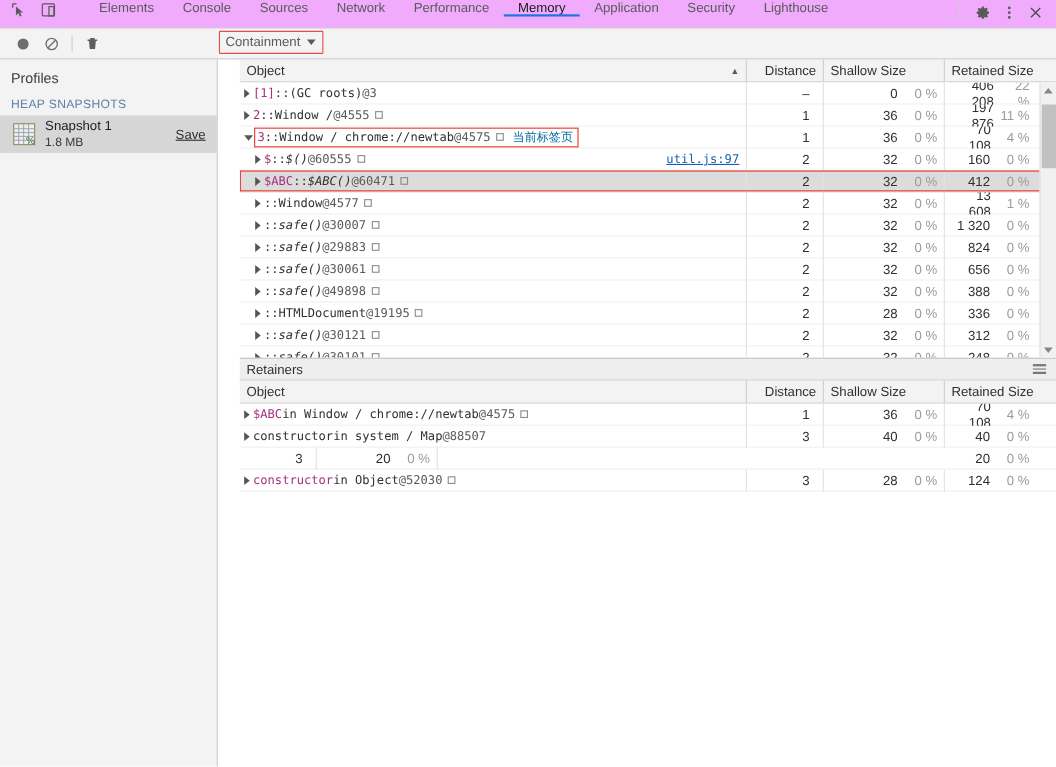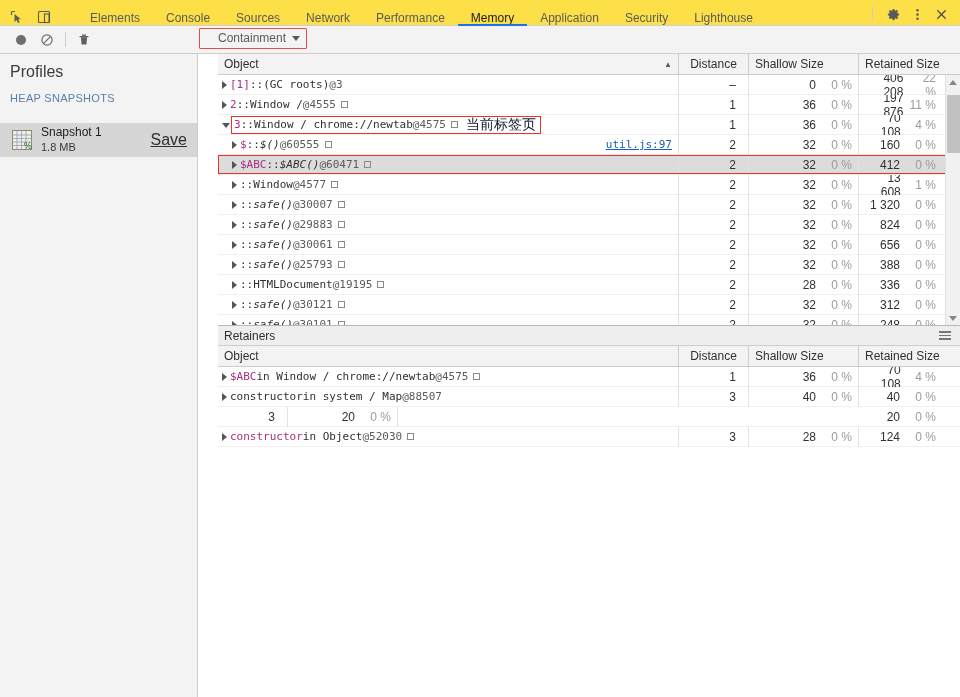--- a/index.html
+++ b/index.html
@@ -11,23 +11,23 @@
     font-family: "Liberation Sans", sans-serif;
     font-size: 12px;
     color: #303030;
     -webkit-font-smoothing: antialiased;
   }
   .app { width: 960px; height: 697px; display: flex; flex-direction: column; position: relative; }
 
   
   .tabbar {
     height: 26px; min-height: 26px;
-    background: #fde047;
+    background: #f0abfc;
     border-bottom: 1px solid #cdcdcd;
-    display: flex; align-items: flex-end;
+    display: flex; align-items: flex-start;
     position: relative;
   }
   .tb-icons { display: flex; align-items: center; padding: 0 6px 0 8px; gap: 10px; }
   .tb-icon { width: 17px; height: 17px; display: flex; align-items: center; justify-content: center; cursor: pointer; }
   .tb-sep { width: 1px; background: #cdcdcd; margin: 5px 6px 5px 2px; }
   .tabs { display: flex; align-items: stretch; }
   .tab {
     display: flex; align-items: center;
     padding: 0 13px;
     font-size: 12px; color: #5a5a5a;
@@ -49,73 +49,73 @@
     background: #f3f3f3;
     border-bottom: 1px solid #cdcdcd;
     display: flex; align-items: center;
     position: relative;
   }
   .t2-icons { display: flex; align-items: center; gap: 0px; padding-left: 8px; }
   .t2-btn { width: 26px; height: 24px; display: flex; align-items: center; justify-content: center; cursor: pointer; }
   .t2-sep { width: 1px; height: 15px; background: #cdcdcd; margin: 0 5px; }
   .containment-wrap {
     position: absolute; left: 199px; top: 2px;
-    border: 1px solid #e64c4c; padding: 2px 4px 3px 16px; border-radius: 1px;
+    border: 1px solid #e64c4c; padding: 2px 4px 3px 3px; border-radius: 1px;
   }
   .containment {
     display: flex; align-items: center; gap: 6px;
     font-size: 12px; color: #5a5a5a; cursor: pointer; background: transparent;
     border: none; padding: 0 2px; font-family: inherit;
   }
   .caret-d { width: 0; height: 0; border-left: 4px solid transparent; border-right: 4px solid transparent; border-top: 5px solid #5a5a5a; }
 
   
   .body { flex: 1; display: flex; min-height: 0; }
 
   
   .sidebar {
     width: 198px; min-width: 198px;
     background: #f3f3f3;
     border-right: 1px solid #cdcdcd;
     display: flex; flex-direction: column;
     padding-top: 0;
   }
-  .side-title { font-size: 16px; color: #3c3c3c; padding: 9px 0 6px 10px; }
-  .side-section { font-size: 11px; color: #5a7fa8; letter-spacing: .3px; padding: 5px 0 19px 10px; }
+  .side-title { font-size: 13px; color: #3c3c3c; padding: 9px 0 6px 10px; }
+  .side-section { font-size: 11px; color: #5a7fa8; letter-spacing: .3px; padding: 5px 0 4px 10px; }
   .snapshot-item {
     display: flex; align-items: center; gap: 7px;
     background: #d6d6d6; padding: 3px 6px 3px 10px;
     cursor: pointer; position: relative;
     height: 34px;
   }
   .snap-icon { width: 24px; height: 24px; flex: none; position: relative; }
   .snap-text { line-height: 1.25; flex: 1; min-width: 0; }
   .snap-name { font-size: 12px; color: #202020; }
   .snap-size { font-size: 11px; color: #3a3a3a; }
-  .snap-save { font-size: 16px; color: #303030; text-decoration: underline; cursor: pointer; padding-right: 4px; }
+  .snap-save { font-size: 12px; color: #303030; text-decoration: underline; cursor: pointer; padding-right: 4px; }
 
   
   .main { flex: 1; display: flex; flex-direction: column; min-width: 0; margin-left: 20px; }
 
   
   .grid-head {
     display: flex; height: 21px; min-height: 21px;
     background: #f3f3f3; border-bottom: 1px solid #cdcdcd;
     font-size: 12px; color: #303030;
   }
   .gh {
     display: flex; align-items: center;
     padding: 0 6px; border-right: 1px solid #cdcdcd;
     cursor: pointer; position: relative; white-space: nowrap;
   }
   .gh.last { border-right: none; }
   .gh .sortarrow { margin-left: auto; font-size: 8px; color: #5a5a5a; padding-left: 4px; }
 
   .col-object { width: 461px; min-width: 461px; }
-  .col-distance { width: 70px; min-width: 70px; justify-content: center; }
+  .col-distance { width: 70px; min-width: 70px; justify-content: flex-end; }
   .col-shallow { width: 110px; min-width: 110px; }
   .col-retained { flex: 1; }
 
   .grid-body { flex: 1; overflow: hidden; position: relative; background: #fff; }
   .row {
     display: flex; height: 20px; min-height: 20px;
     font-size: 12px; align-items: center;
     border-bottom: 1px solid #f0f0f0;
     position: relative;
   }
@@ -131,21 +131,21 @@
   .pct { color: #9b9b9b; display: inline-block; width: 30px; text-align: right; margin-left: 6px; }
 
   .tri { width: 0; height: 0; border-top: 4px solid transparent; border-bottom: 4px solid transparent; border-left: 5px solid #555; margin-right: 3px; flex: none; cursor: pointer; }
   .tri.open { border-left: 4px solid transparent; border-right: 4px solid transparent; border-top: 5px solid #555; border-bottom: none; margin-right: 3px; margin-top: 2px; }
   .objname { color: #a6307d; }
   .plain { color: #303030; }
   .ital { font-style: italic; color: #303030; }
   .addr { color: #5a5a5a; }
   .sqr { display: inline-block; width: 7px; height: 7px; border: 1px solid #8a8a8a; margin: 0 0 0 5px; vertical-align: middle; }
   .srclink { margin-left: auto; color: #1a5fb4; text-decoration: underline; cursor: pointer; font-family: "DejaVu Sans Mono", monospace; font-size: 11px; }
-  .cn-note { color: #0f172a; margin-left: 8px; font-family: Liberation Mono, monospace; font-size: 14px; }
+  .cn-note { color: #0369a1; margin-left: 8px; font-family: Liberation Mono, monospace; font-size: 11px; }
 
   .redbox-row::after {
     content: ""; position: absolute; left: 0; right: 0; top: 0; bottom: 0;
     border: 1.5px solid #e8332a; pointer-events: none;
   }
   .redbox-inline {
     display: inline-flex; align-items: center;
     border: 1.5px solid #e8332a; padding: 0px 4px 0px 2px; margin-left: -2px; height: 18px;
   }
 
@@ -516,21 +516,21 @@
                 <span class="numval">656</span>
                 <span class="pct">0 %</span>
               </div>
             </div>
             <div class="row">
               <div class="cell c-object" style="padding-left:14px">
                 <span class="tri "></span>
                 <span class="objname"><symbol></symbol></span> 
                 <span class="plain">::</span> 
                 <span class="ital">safe()</span> 
-                <span class="addr">@25793</span>
+                <span class="addr">@49898</span>
                 <span class="sqr"></span>
               </div>
               <div class="cell c-distance">
                 <span>2</span>
               </div>
               <div class="cell c-shallow">
                 <span class="numval">32</span>
                 <span class="pct">0 %</span>
               </div>
               <div class="cell c-retained last">

